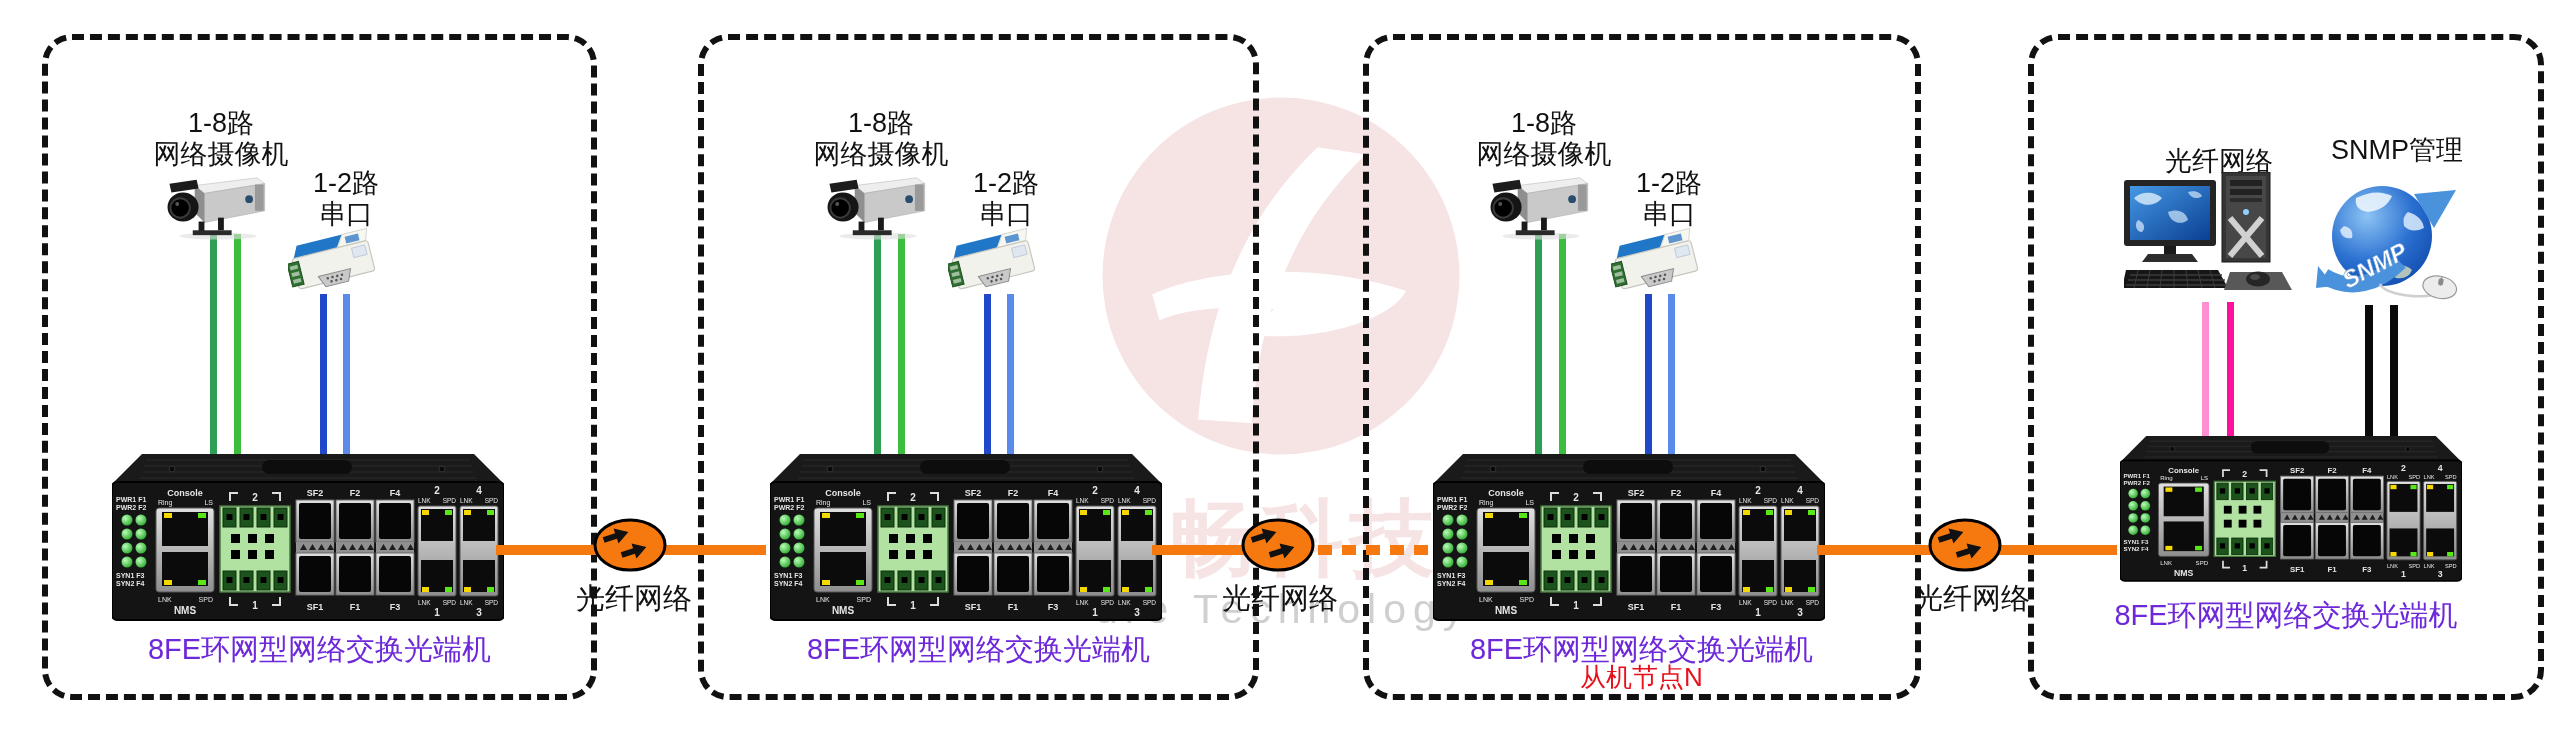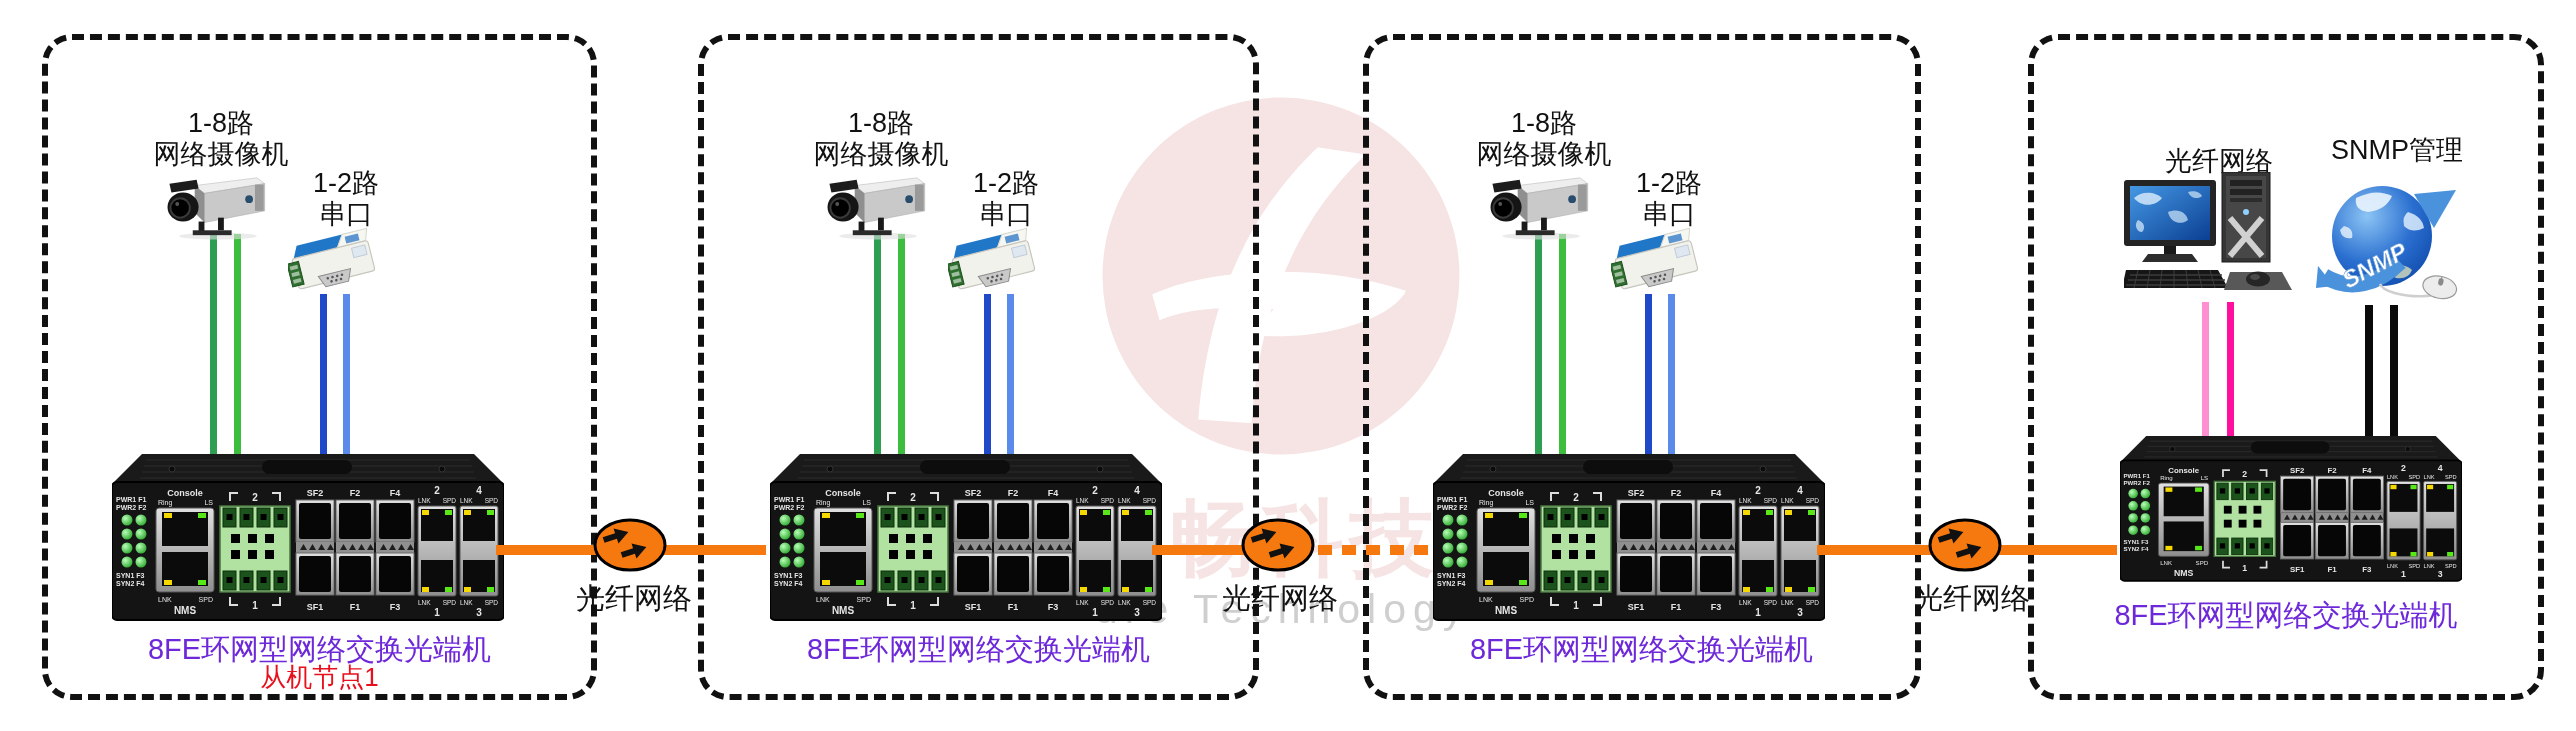--- a/index.html
+++ b/index.html
@@ -308,21 +308,20 @@
         <rect x="4" y="133" width="7" height="5" fill="#F5D800"></rect>
               <rect x="27" y="133" width="7" height="5" fill="#58E818"></rect>
         <text x="0" y="151" font-size="6.5">LNK</text>
         <text x="38" y="151" font-size="6.5" text-anchor="end">SPD</text>
         <text x="19" y="162" font-size="10" font-weight="bold" text-anchor="middle">3</text>
       </g>
     </g>
   </svg>
 </div>
     <div class="abs title" style="left:30px;top:590px;width:483px;">8FE环网型网络交换光端机</div>
-    <div class="abs nlabel" style="left:30px;top:620px;width:483px;">从机节点1</div>
   </div>
 
   <div class="abs nbox" style="left:698px;top:34px;width:549px;height:654px;">
     <div class="abs lbl" style="left:92px;top:68px;width:170px;">
       <div>1-8路</div>
         <div>网络摄像机</div>
       </div>
     <div class="abs lbl" style="left:256px;top:128px;width:92px;">
       <div>1-2路</div>
         <div>串口</div>
@@ -737,20 +736,21 @@
         <rect x="4" y="133" width="7" height="5" fill="#F5D800"></rect>
               <rect x="27" y="133" width="7" height="5" fill="#58E818"></rect>
         <text x="0" y="151" font-size="6.5">LNK</text>
         <text x="38" y="151" font-size="6.5" text-anchor="end">SPD</text>
         <text x="19" y="162" font-size="10" font-weight="bold" text-anchor="middle">3</text>
       </g>
     </g>
   </svg>
 </div>
     <div class="abs title" style="left:31px;top:590px;width:483px;">8FE环网型网络交换光端机</div>
+    <div class="abs nlabel" style="left:31px;top:620px;width:483px;">从机节点N</div>
   </div>
 
   <div class="abs nbox" style="left:2028px;top:34px;width:504px;height:654px;">
     <div class="abs lbl" style="left:105px;top:106px;width:160px;">光纤网络</div>
     <div class="abs lbl" style="left:278px;top:95px;width:170px;">SNMP管理</div>
     <div class="abs" style="left:90px;top:132px;width:178px;height:124px;">
   <svg class="devsvg" viewBox="0 0 178 124">
     <defs>
       <linearGradient id="scr" x1="0" y1="0" x2="1" y2="1">
         <stop offset="0" stop-color="#4598e4"></stop>

